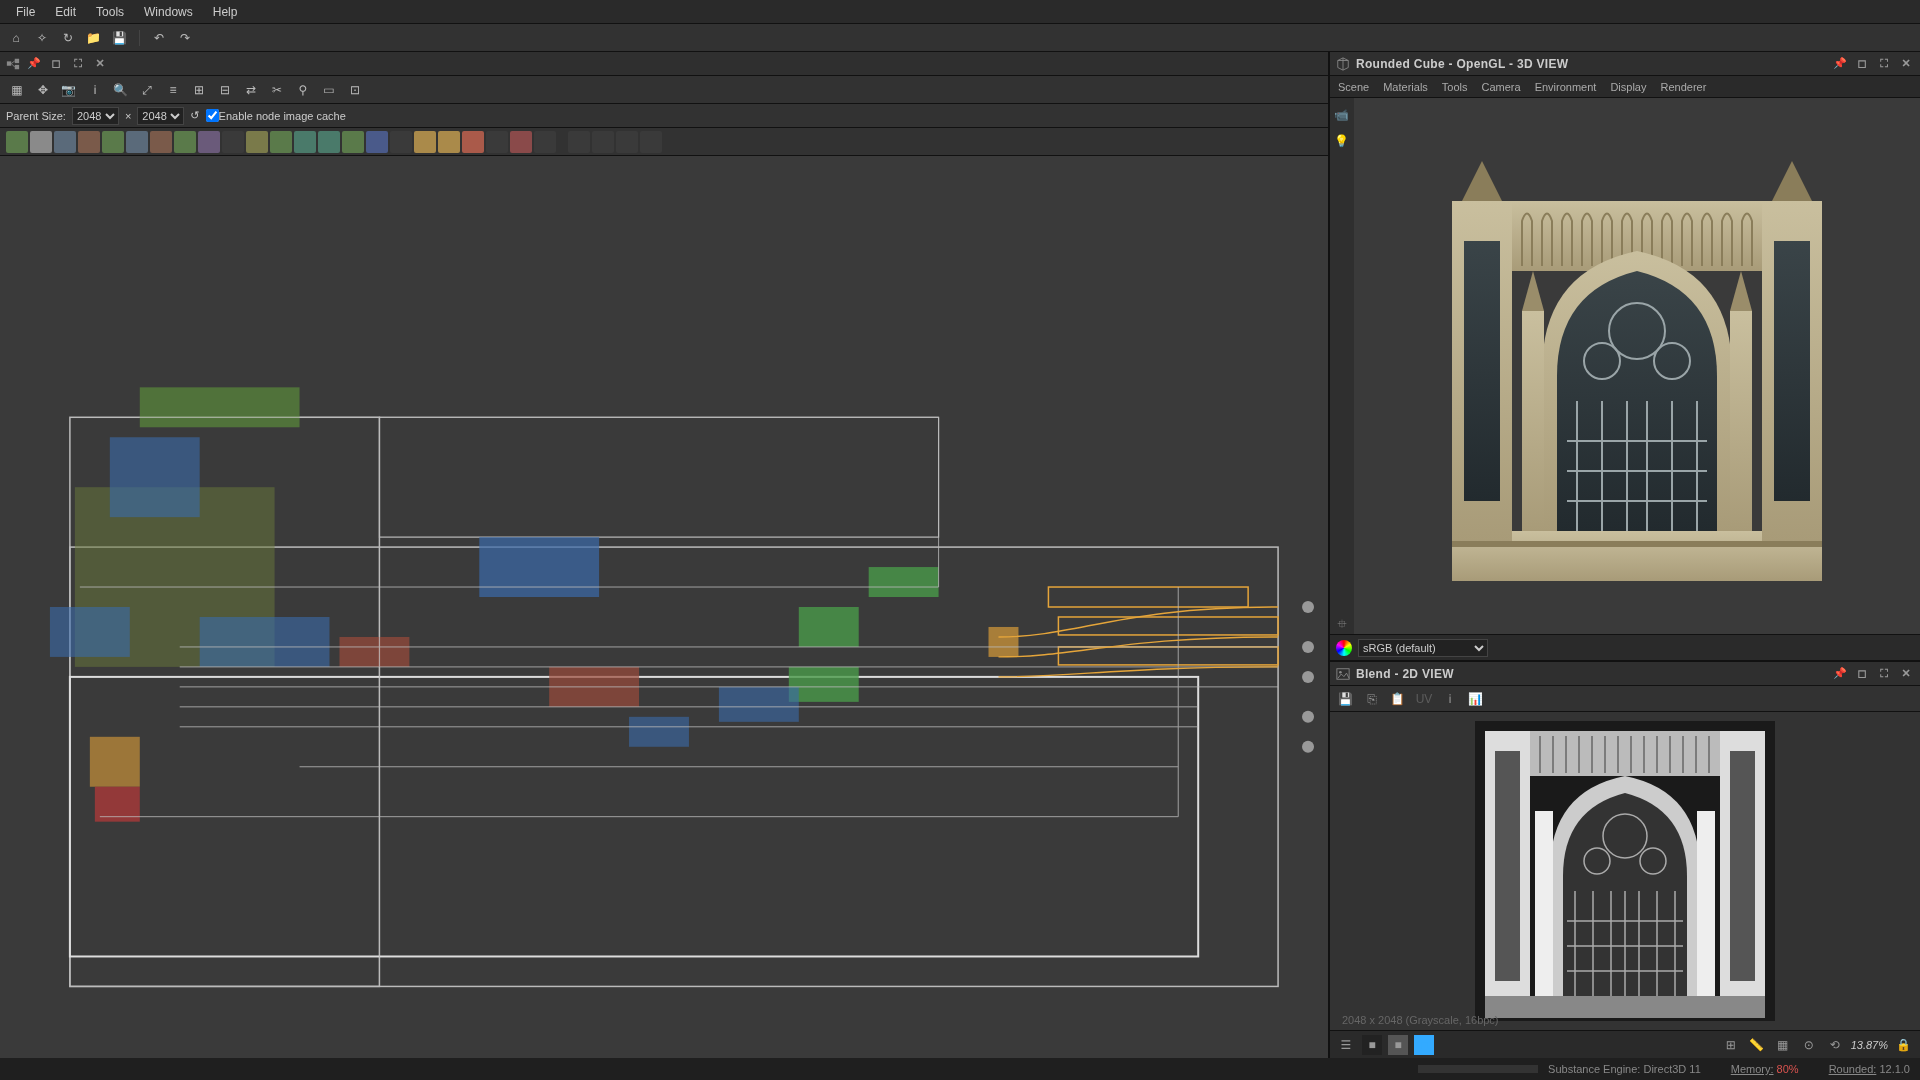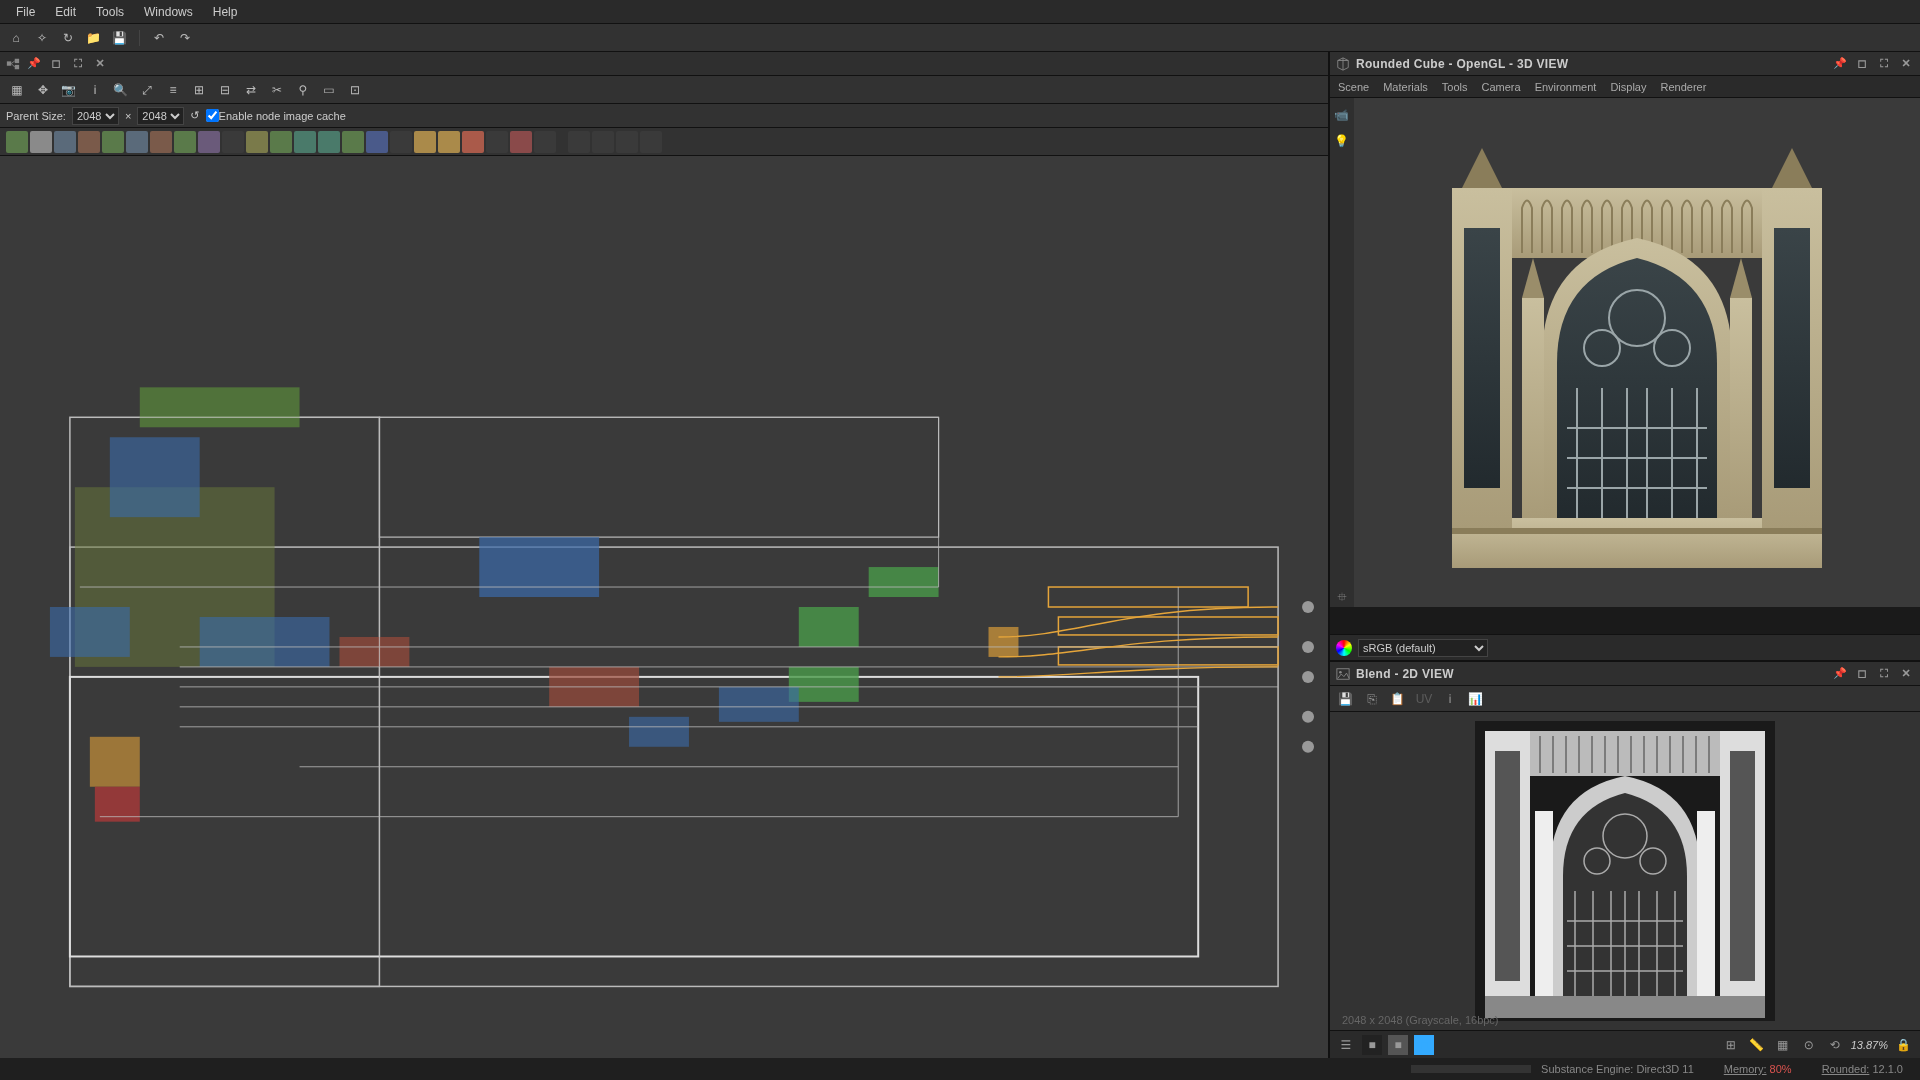--- a/index.html
+++ b/index.html
@@ -45,37 +45,37 @@
 
 
 .view3d-panel { height: 610px; display: flex; flex-direction: column; border-bottom: 2px solid #111; }
 .view3d-tabs { height: 22px; background: #2a2a2a; display: flex; align-items: center; padding: 0 8px; gap: 14px; font-size: 11px; border-bottom: 1px solid #111; }
 .view3d-tabs .tab { cursor: pointer; color: #aaa; }
 .view3d-body { flex: 1; background: #3a3a3a; position: relative; display: flex; }
 .view3d-sidebar { width: 24px; background: #2f2f2f; display: flex; flex-direction: column; align-items: center; gap: 8px; padding-top: 8px; }
 .view3d-sidebar .sbtn { width: 18px; height: 18px; color: #888; cursor: pointer; display:flex; align-items:center; justify-content:center;}
 .view3d-viewport { flex: 1; position: relative; display:flex; align-items:center; justify-content:center; }
 .gothic-3d { width: 430px; height: 450px; position: relative; }
-.colorspace-bar { height: 26px; background: #2a2a2a; display: flex; align-items: center; padding: 0 6px; gap: 6px; border-top: 1px solid #111; margin-top: 27px; }
+.colorspace-bar { height: 26px; background: #2a2a2a; display: flex; align-items: center; padding: 0 6px; gap: 6px; border-top: 1px solid #111; }
 .colorspace-bar select { background: #222; color: #ccc; border: 1px solid #444; font-size: 11px; height: 18px; width: 130px; }
 
 
 .view2d-panel { flex: 1; display: flex; flex-direction: column; min-height: 0; }
 .view2d-toolbar { height: 26px; background: #323232; display: flex; align-items: center; padding: 0 6px; gap: 6px; border-bottom: 1px solid #111; }
 .view2d-toolbar .btn { width: 20px; height: 20px; display:flex; align-items:center; justify-content:center; cursor:pointer; color:#999; }
 .view2d-body { flex: 1; background: #333; position: relative; display:flex; align-items:center; justify-content:center; overflow:hidden;}
 .gothic-2d { width: 300px; height: 300px; position: relative; }
 .view2d-info { position:absolute; left:12px; bottom:4px; font-size:11px; color:#666; }
 .view2d-bottombar { height: 28px; background: #2a2a2a; display:flex; align-items:center; padding: 0 6px; gap: 6px; border-top:1px solid #111; }
 .view2d-bottombar .btn { width: 20px; height: 20px; display:flex; align-items:center; justify-content:center; cursor:pointer; color:#999; }
 .view2d-bottombar .spacer { flex: 1; }
 .view2d-bottombar .zoom { font-size: 11px; color:#ccc;font-style:italic; }
 
 
-.statusbar { height: 22px; background: #1f1f1f; display: flex; align-items: center; padding: 0 17px; font-size: 11px; color: #888; }
+.statusbar { height: 22px; background: #1f1f1f; display: flex; align-items: center; padding: 0 10px; font-size: 11px; color: #888; }
 .statusbar .spacer { flex: 1; }
 .statusbar .mem { color: #d9534f; }
 .statusbar .seg { margin-left: 30px; text-decoration: underline; }
 .statusbar .progress { width: 120px; height: 8px; background:#333; margin-right: 10px; }
 
 
 .gothic-svg { width: 100%; height: 100%; }
 </style>
 </head>
 <body>

